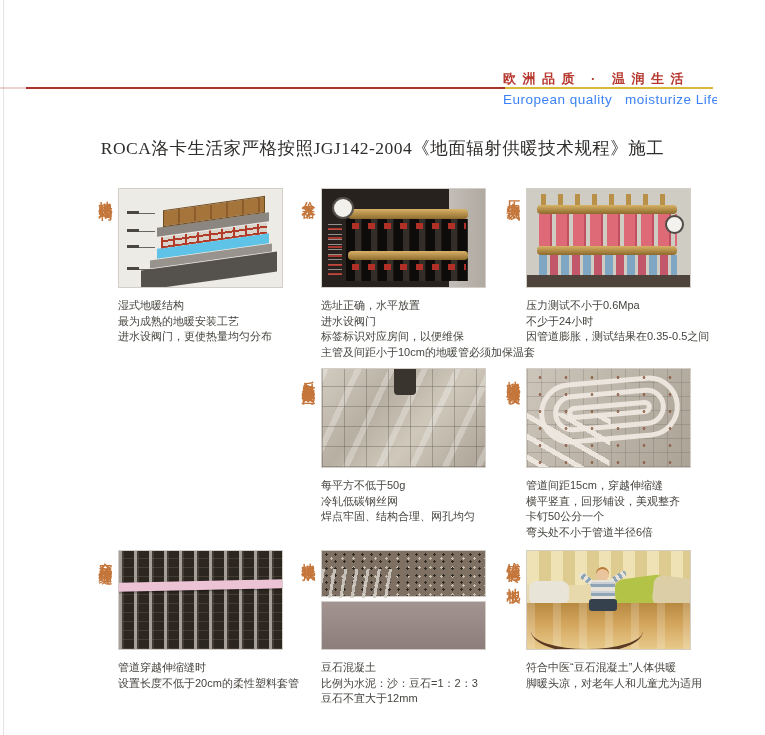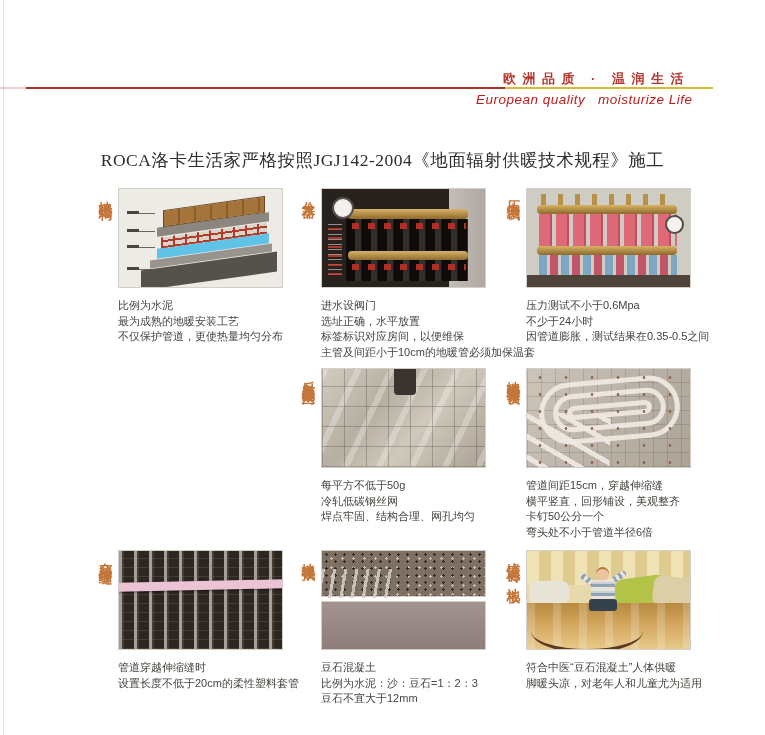--- a/index.html
+++ b/index.html
@@ -9,25 +9,25 @@
 
   
   .edge-line{left:3px;top:0;width:1px;height:735px;background:#e4e3e0;}
 
   
   .brand-cn{left:503px;top:70px;font-size:13px;font-weight:bold;color:#b5372e;
             letter-spacing:6.5px;white-space:nowrap;}
   .rule-red-fade{left:0;top:87px;width:26px;height:2px;background:#a93229;opacity:.22;}
   .rule-red{left:26px;top:87px;width:479px;height:2px;background:#a93229;}
   .rule-yellow{left:505px;top:87px;width:208px;height:2px;background:#d9b93a;}
-  .brand-en{left:476px;top:92px;font-size:13.5px;font-style:italic;color:#b91c1c;
+  .brand-en{left:503px;top:92px;font-size:13.5px;color:#3b82f6;
             white-space:pre;letter-spacing:.5px;}
 
   
-  .title{left:0;top:148px;width:765px;text-align:center;font-size:17.5px;color:#2f2d2b;
+  .title{left:0;top:136px;width:765px;text-align:center;font-size:17.5px;color:#2f2d2b;
          font-family:"Liberation Serif","DejaVu Serif",serif;letter-spacing:.5px;white-space:nowrap;}
 
   
   .cell{position:absolute;width:262px;height:175px;}
   .c1{left:98px;top:188px;}  .c2{left:301px;top:188px;}  .c3{left:506px;top:188px;}
   .c4{left:98px;top:368px;}  .c5{left:301px;top:368px;}  .c6{left:506px;top:368px;}
   .c7{left:98px;top:550px;}  .c8{left:301px;top:550px;}  .c9{left:506px;top:550px;}
 
   .vlabel{position:absolute;left:0;top:2px;writing-mode:vertical-rl;text-orientation:upright;
           color:#c4763b;font-weight:bold;font-size:13.5px;letter-spacing:2px;line-height:15px;
@@ -148,40 +148,40 @@
       <div class="p1-tick" style="top:80px;"></div>
       <div class="p1-tag" style="top:78px;"></div>
       <div class="abs p1-l p1-base"></div>
       <div class="abs p1-l p1-slab2"></div>
       <div class="abs p1-l p1-blue"></div>
       <div class="abs p1-l p1-grid"></div>
       <div class="abs p1-l p1-slab1"></div>
       <div class="abs p1-l p1-wood"></div>
     </div>
     <div class="captions">
-      <div>比例为水泥</div>
+      <div>湿式地暖结构</div>
       <div>最为成熟的地暖安装工艺</div>
-      <div>不仅保护管道，更使热量均匀分布</div>
+      <div>进水设阀门，更使热量均匀分布</div>
     </div>
   </div>
 
   <div class="cell c2">
     <div class="vlabel">分水器</div>
     <div class="photo ph2">
       <div class="p2-wires"></div>
       <div class="p2-pipes"></div>
       <div class="p2-bar1"></div>
       <div class="p2-tags1"></div>
       <div class="p2-bar2"></div>
       <div class="p2-tags2"></div>
       <div class="p2-gauge"></div>
     </div>
     <div class="captions">
+      <div>选址正确，水平放置</div>
       <div>进水设阀门</div>
-      <div>选址正确，水平放置</div>
       <div>标签标识对应房间，以便维保</div>
       <div>主管及间距小于10cm的地暖管必须加保温套</div>
     </div>
   </div>
 
   <div class="cell c3">
     <div class="vlabel">压力测试</div>
     <div class="photo ph3">
       <div class="p3-valves"></div>
       <div class="p3-bar1"></div>

